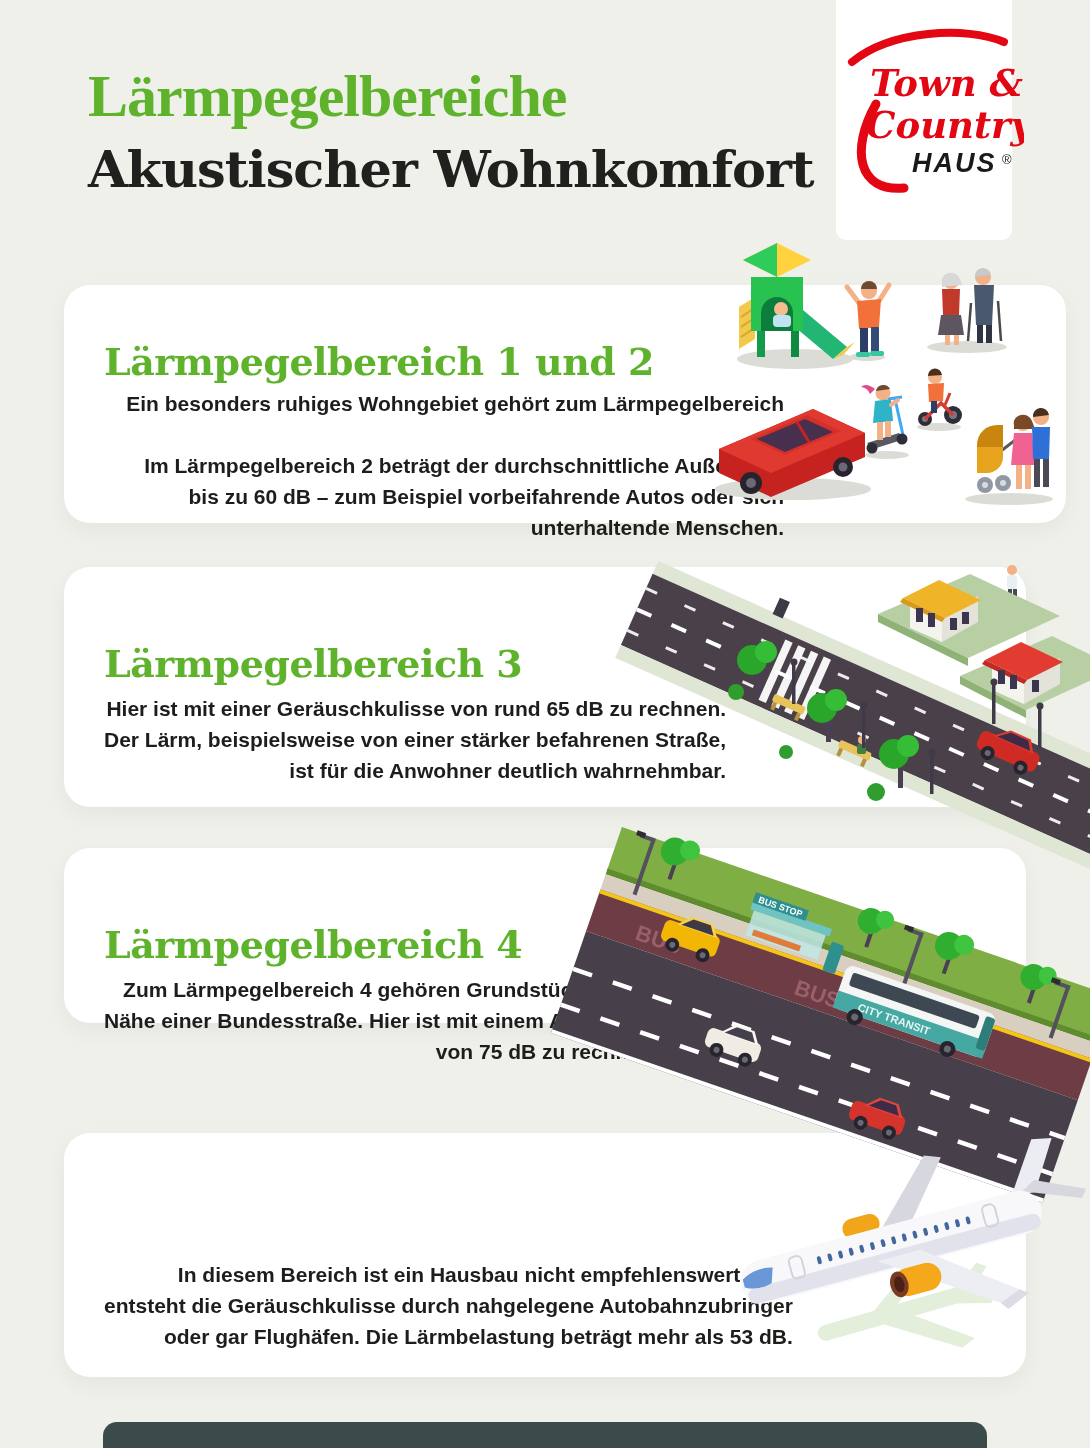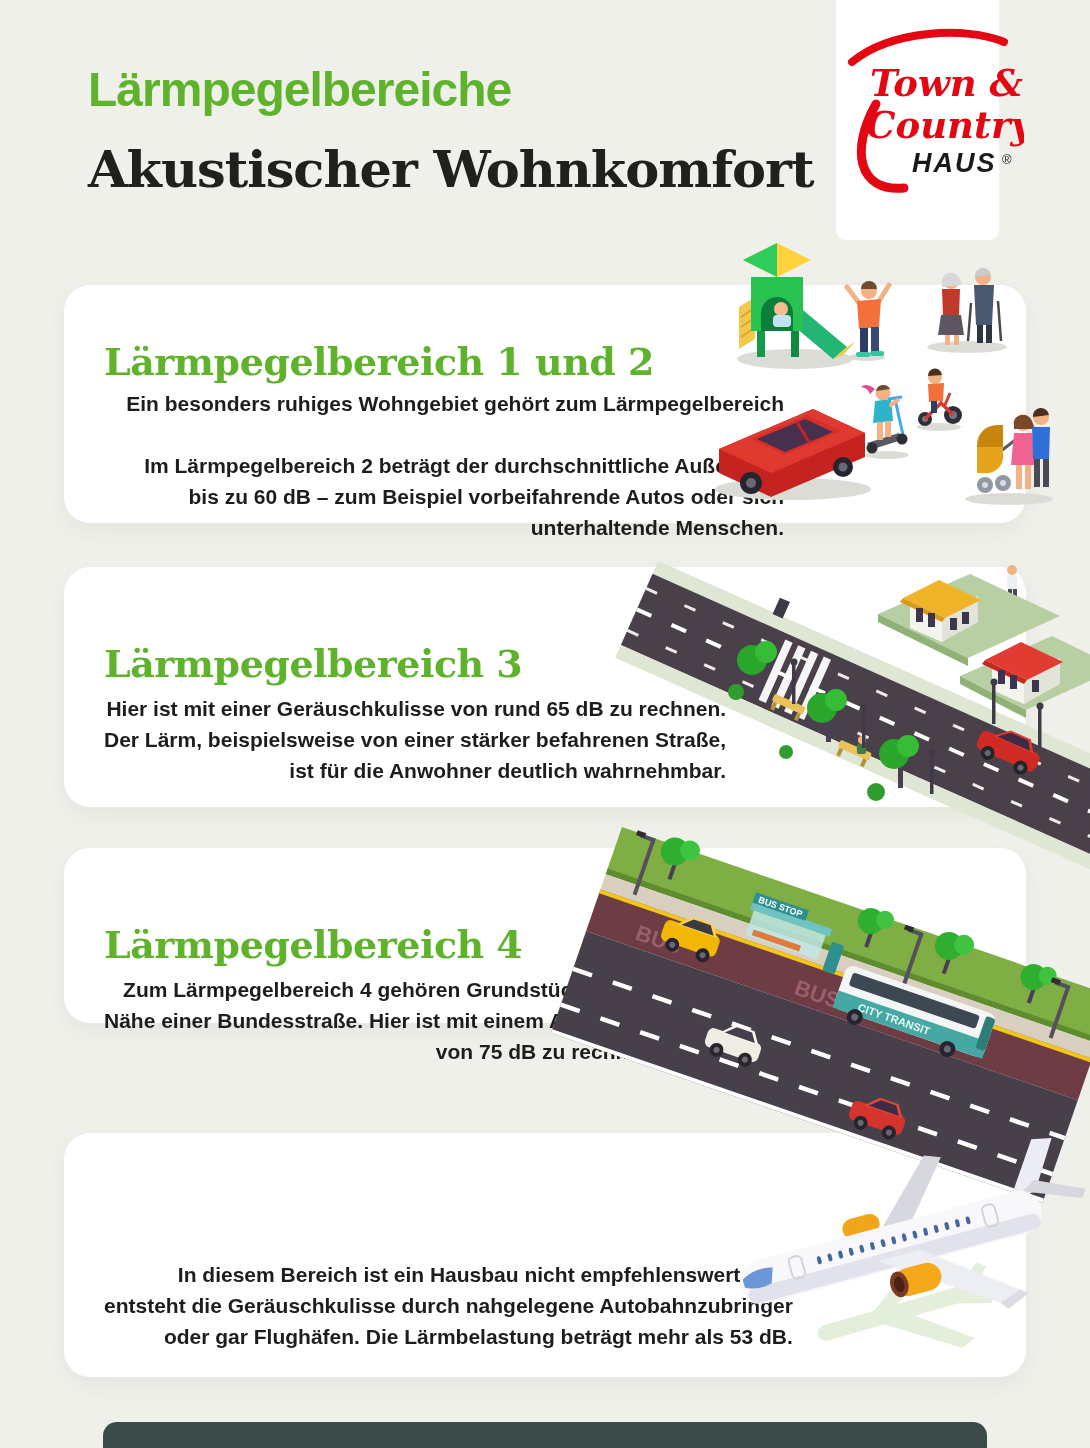--- a/index.html
+++ b/index.html
@@ -5,40 +5,40 @@
   html,body{margin:0;padding:0;}
   .page{
     position:relative;
     width:1090px;height:1448px;
     background:#eef0e9;
     overflow:hidden;
     font-family:"Liberation Sans", sans-serif;
   }
   .main-title{
     position:absolute;left:88px;top:66px;
-    font-family:Liberation Sans, sans-serif;
-    font-weight:bold;font-size:48px;line-height:1.0;
+    font-family:Liberation Serif, serif;
+    font-weight:bold;font-size:60px;line-height:1.0;
     color:#5fb32c;letter-spacing:-1px;
   }
   .main-subtitle{
     position:absolute;left:88px;top:144px;
     font-family:"DejaVu Serif", serif;
     font-weight:bold;font-size:51px;line-height:1.0;
     color:#20201e;letter-spacing:-1px;
   }
   .logo-box{
-    position:absolute;left:836px;top:0;width:163px;height:240px;
+    position:absolute;left:836px;top:0;width:176px;height:240px;
     background:#ffffff;border-radius:0 0 10px 10px;
   }
   .card{
     position:absolute;left:64px;width:962px;
     background:#ffffff;border-radius:26px;
     box-shadow:0 8px 20px rgba(60,70,60,0.06);
   }
-  .card-1{top:285px;height:238px;}
+  .card-1{top:285px;height:238px;padding-left:40px;}
   .card-2{top:567px;height:240px;}
   .card-3{top:848px;height:175px;}
   .card-4{top:1133px;height:244px;}
   .card-heading{
     position:absolute;left:40px;
     font-family:"DejaVu Serif", serif;
     font-weight:bold;font-size:38px;color:#5fb32c;
     letter-spacing:-0.5px;white-space:nowrap;
   }
   .card-1 .card-heading{top:22px;}

